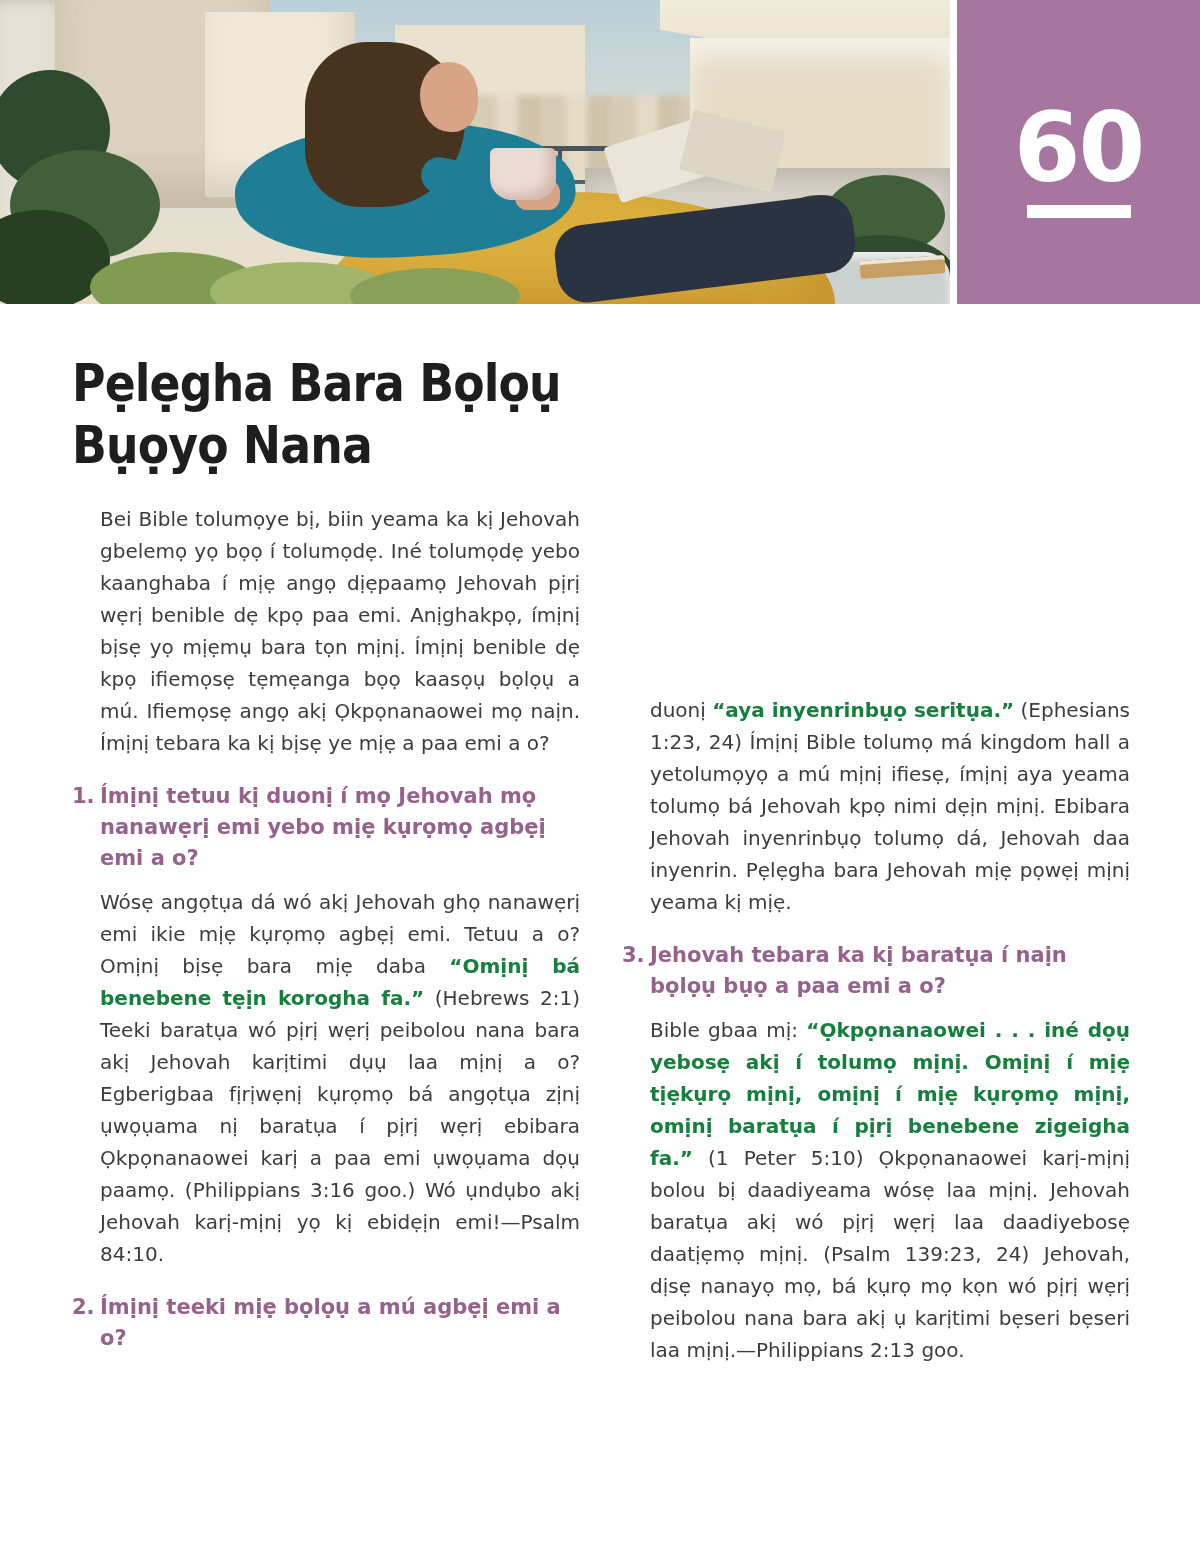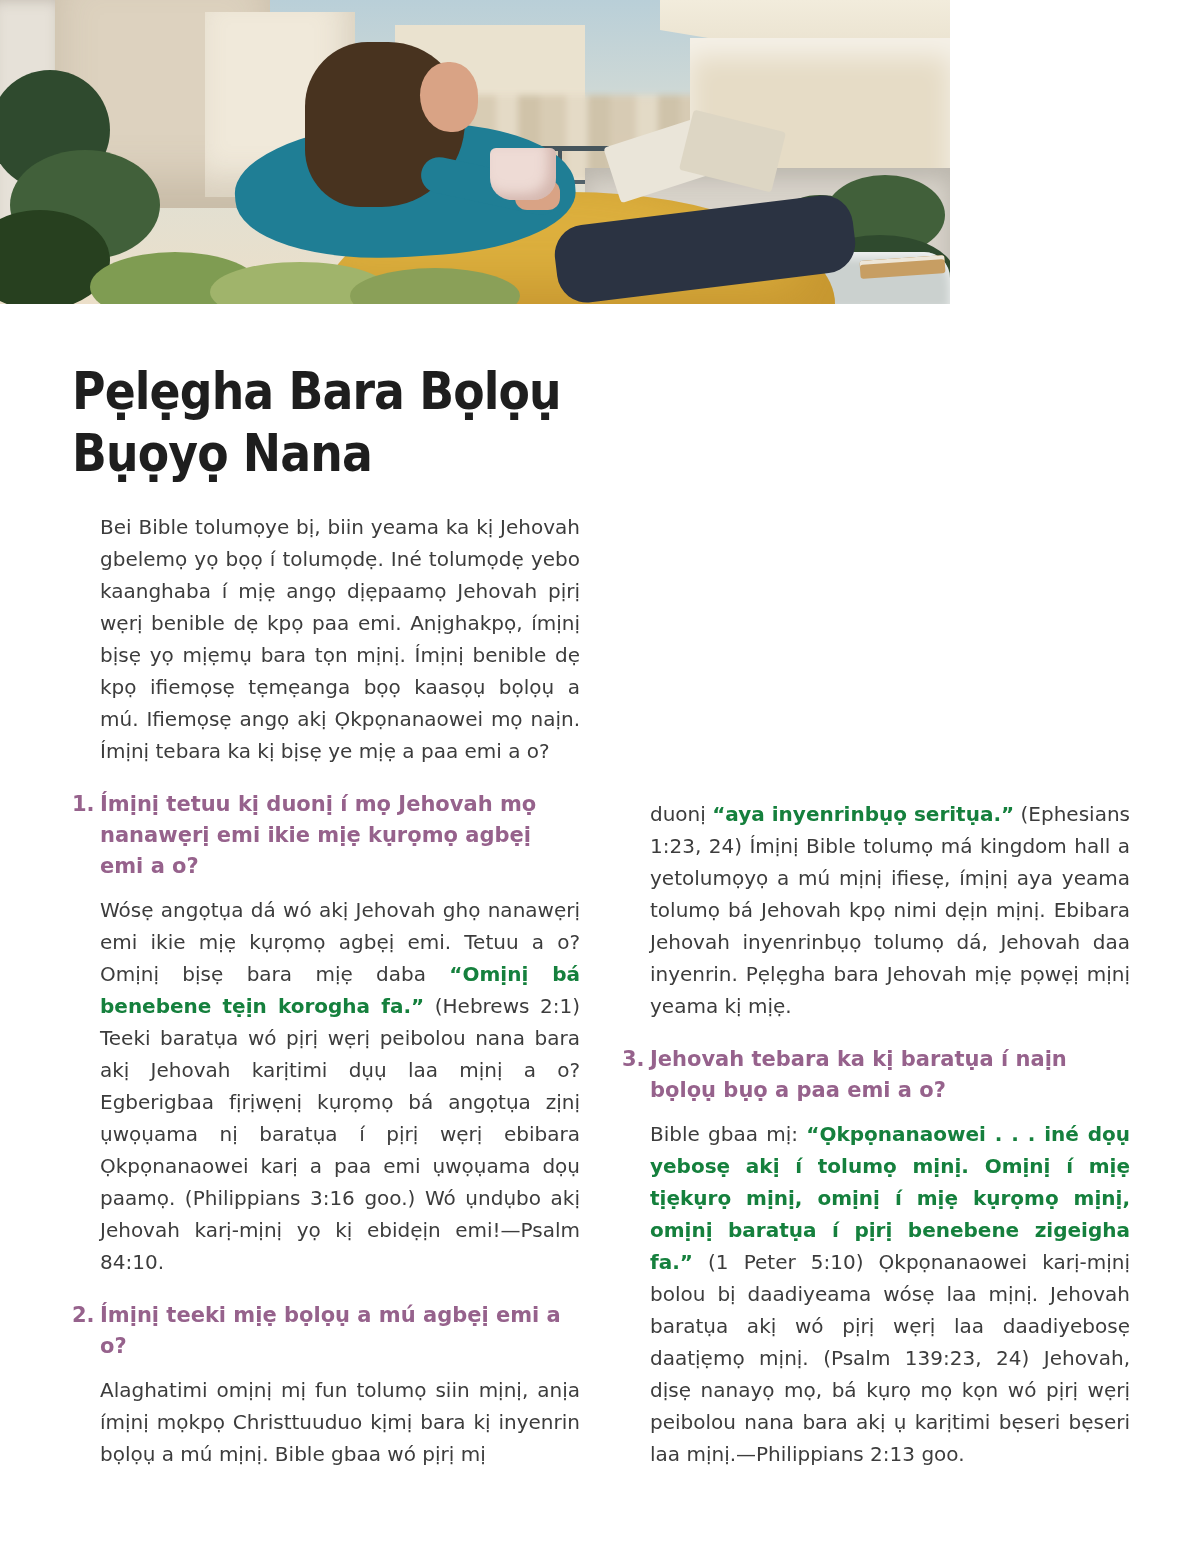--- a/index.html
+++ b/index.html
@@ -58,21 +58,21 @@
   .pf2{left:120px;top:24px;width:180px;height:60px;background:#a0b46b;}
   .pf3{left:260px;top:30px;width:170px;height:56px;background:#8aa058;}
 
   
   .badge{position:absolute;left:957px;top:0;width:243px;height:304px;
          display:flex;flex-direction:column;align-items:center;justify-content:center;padding-top:14px;box-sizing:border-box;}
   .badge-num{color:#fff;font-size:96px;font-weight:bold;line-height:1;letter-spacing:-2px;}
   .badge-bar{width:104px;height:13px;background:#fff;margin-top:9px;}
 
   
-  .content{position:absolute;top:304px;left:0;width:1200px;box-sizing:border-box;padding:48px 70px 0 72px;margin-top:8px;}
+  .content{position:absolute;top:304px;left:0;width:1200px;box-sizing:border-box;padding:48px 70px 0 72px;}
   h1.title{margin:0 0 26px 0;font-weight:bold;font-size:52px;line-height:1.2;color:#1e1e1e;
            letter-spacing:-1px;transform:scaleX(.88);transform-origin:left top;white-space:nowrap;}
   .columns{display:flex;gap:42px;align-items:flex-end;}
   .col{width:508px;}
   .para{margin:0 0 0 28px;text-align:justify;font-size:20px;line-height:32px;color:#3c3c3c;}
   .question{display:flex;margin:22px 0 12px 0;font-weight:bold;font-size:21px;line-height:31px;}
   .qnum{width:28px;flex:none;}
   .bq{font-weight:bold;color:#15803d;}
 </style>
 </head>
@@ -117,43 +117,46 @@
         <b class="pl2"></b>
         <b class="pl3"></b>
     </div>
     <div class="plant-front">
       <b class="pf1"></b>
         <b class="pf2"></b>
         <b class="pf3"></b>
     </div>
   </div>
 
+  <div class="badge" style="background: rgb(166, 117, 160);">
+    <div class="badge-num">60</div>
+    <div class="badge-bar"></div>
+  </div>
 
   <div class="content">
     <h1 class="title">
       <span>Pẹlẹgha Bara Bọlọụ</span><br>
       <span>Bụọyọ Nana</span>
     </h1>
 
     <div class="columns">
 
       <div class="col">
         <p class="para"><span>Bei Bible tolumọye bị, biin yeama ka kị Jehovah gbelemọ yọ bọọ í tolumọdẹ. Iné tolumọdẹ yebo kaanghaba í mịẹ angọ dịẹpaamọ Jehovah pịrị wẹrị benible dẹ kpọ paa emi. Anịghakpọ, ímịnị bịsẹ yọ mịẹmụ bara tọn mịnị. Ímịnị benible dẹ kpọ ifiemọsẹ tẹmẹanga bọọ kaasọụ bọlọụ a mú. Ifiemọsẹ angọ akị Ọkpọnanaowei mọ naịn. Ímịnị tebara ka kị bịsẹ ye mịẹ a paa emi a o?</span></p>
 
         <div class="question" style="color: rgb(150, 98, 140);">
           <span class="qnum">1.</span>
-          <span>Ímịnị tetuu kị duonị í mọ Jehovah mọ nanawẹrị emi ikie mịẹ kụrọmọ agbẹị emi a o?</span>
+          <span>Ímịnị tetuu kị duonị í mọ Jehovah mọ nanawẹrị emi yebo mịẹ kụrọmọ agbẹị emi a o?</span>
         </div>
         <p class="para"><span>Wósẹ angọtụa dá wó akị Jehovah ghọ nanawẹrị emi ikie mịẹ kụrọmọ agbẹị emi. Tetuu a o? Omịnị bịsẹ bara mịẹ daba </span><span class="bq">“Omịnị bá benebene tẹịn korogha fa.”</span><span> (Hebrews 2:1) Teeki baratụa wó pịrị wẹrị peibolou nana bara akị Jehovah karịtimi dụụ laa mịnị a o? Egberigbaa fịrịwẹnị kụrọmọ bá angọtụa zịnị ụwọụama nị baratụa í pịrị wẹrị ebibara Ọkpọnanaowei karị a paa emi ụwọụama dọụ paamọ. (Philippians 3:16 goo.) Wó ụndụbo akị Jehovah karị-mịnị yọ kị ebidẹịn emi!—Psalm 84:10.</span></p>
 
         <div class="question" style="color: rgb(150, 98, 140);">
           <span class="qnum">2.</span>
           <span>Ímịnị teeki mịẹ bọlọụ a mú agbẹị emi a o?</span>
         </div>
-        <p class="para"><span>Alaghatimi omịnị mị fun tolumọ siin mịnị, anịa ímịnị mọkpọ Christtuuduo kịmị bara kị inyenrin bọlọụ a mú mịnị. Bible gbaa wó pịrị mị</span></p>
       </div>
 
       <div class="col">
         <p class="para"><span>duonị </span><span class="bq">“aya inyenrinbụọ seritụa.”</span><span> (Ephesians 1:23, 24) Ímịnị Bible tolumọ má kingdom hall a yetolumọyọ a mú mịnị ifiesẹ, ímịnị aya yeama tolumọ bá Jehovah kpọ nimi dẹịn mịnị. Ebibara Jehovah inyenrinbụọ tolumọ dá, Jehovah daa inyenrin. Pẹlẹgha bara Jehovah mịẹ pọwẹị mịnị yeama kị mịẹ.</span></p>
 
         <div class="question" style="color: rgb(150, 98, 140);">
           <span class="qnum">3.</span>
           <span>Jehovah tebara ka kị baratụa í naịn bọlọụ bụọ a paa emi a o?</span>
         </div>
         <p class="para"><span>Bible gbaa mị: </span><span class="bq">“Ọkpọnanaowei . . . iné dọụ yebosẹ akị í tolumọ mịnị. Omịnị í mịẹ tịẹkụrọ mịnị, omịnị í mịẹ kụrọmọ mịnị, omịnị baratụa í pịrị benebene zigeigha fa.”</span><span> (1 Peter 5:10) Ọkpọnanaowei karị-mịnị bolou bị daadiyeama wósẹ laa mịnị. Jehovah baratụa akị wó pịrị wẹrị laa daadiyebosẹ daatịẹmọ mịnị. (Psalm 139:23, 24) Jehovah, dịsẹ nanayọ mọ, bá kụrọ mọ kọn wó pịrị wẹrị peibolou nana bara akị ụ karịtimi bẹseri bẹseri laa mịnị.—Philippians 2:13 goo.</span></p>

